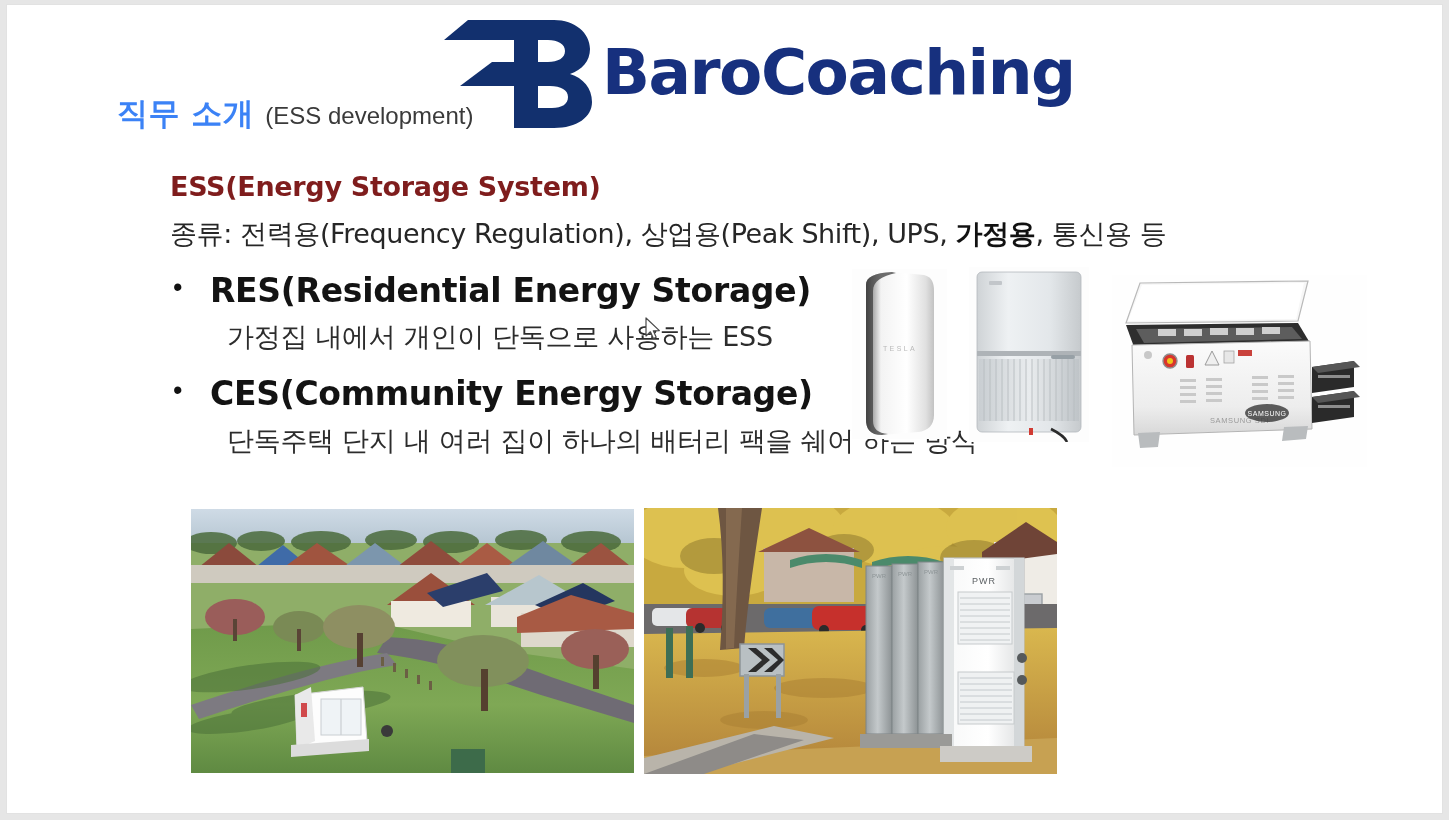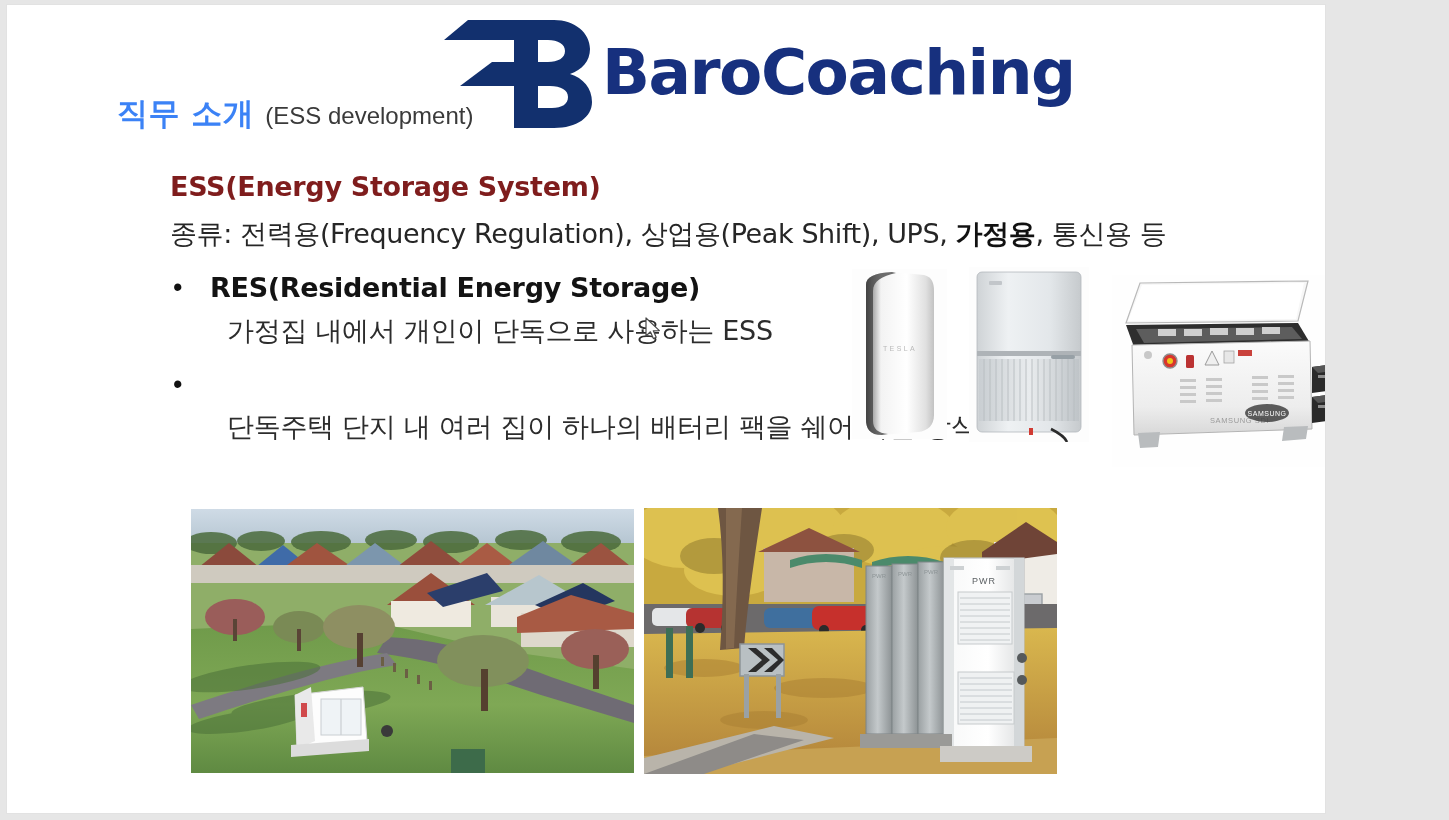--- a/index.html
+++ b/index.html
@@ -20,21 +20,21 @@
     width: 1449px;
     height: 820px;
     background: #e6e6e6;
     box-sizing: border-box;
   }
 
   .slide-canvas {
     position: absolute;
     left: 7px;
     top: 5px;
-    width: 1318px;
+    width: 1435px;
     height: 808px;
     background: #ffffff;
     box-shadow: 0 0 0 1px #e2e2e2;
     overflow: hidden;
   }
 
   
   .brand {
     position: absolute;
     left: 435px;
@@ -128,21 +128,21 @@
     font-size: 27px;
     line-height: 1.1;
     color: #111;
     text-align: left;
     padding-left: 3px;
     box-sizing: border-box;
   }
   .bullet-head {
     font-family: "DejaVu Sans", sans-serif;
     font-weight: 700;
-    font-size: 27px;
+    font-size: 33px;
     color: #131313;
     line-height: 1.1;
     letter-spacing: -0.3px;
     white-space: nowrap;
   }
   .bullet-sub {
     font-family: "DejaVu Sans", sans-serif;
     font-weight: 400;
     font-size: 27px;
     color: #2c2c2c;
@@ -222,20 +222,21 @@
       <div class="line-types"><span>종류: 전력용(Frequency Regulation), 상업용(Peak Shift), UPS, </span><b>가정용</b><span>, 통신용 등</span></div>
 
       <div class="bullet-row">
         <div class="bullet-dot">•</div>
         <div class="bullet-head">RES(Residential Energy Storage)</div>
       </div>
       <div class="bullet-sub">가정집 내에서 개인이 단독으로 사용하는 ESS</div>
 
       <div class="bullet-row">
         <div class="bullet-dot">•</div>
+        <div class="bullet-head">CES(Community Energy Storage)</div>
       </div>
       <div class="bullet-sub"><span>단독주택 단지 내 여러 집이 하나의 배터리 팩을 </span><span class="misspell">쉐어</span><span> 하는 방식</span></div>
 
     </div>
 
     <div class="product-strip">
 
       <div class="product-photo" id="photo-tesla">
         <svg class="photo-svg" viewBox="0 0 95 170" preserveAspectRatio="none" aria-hidden="true">
           <defs>

